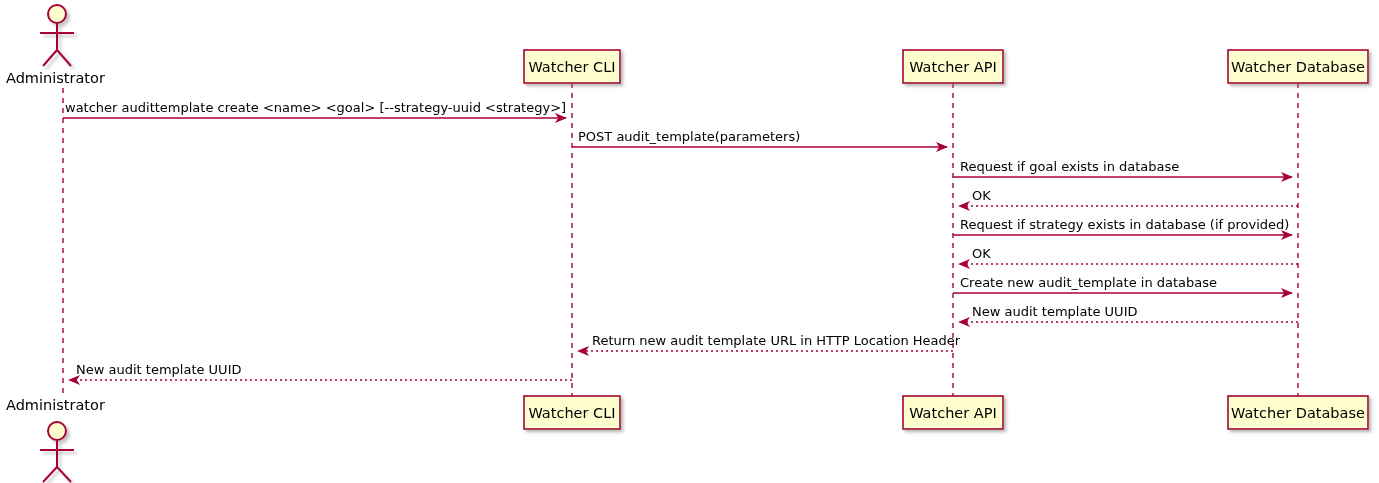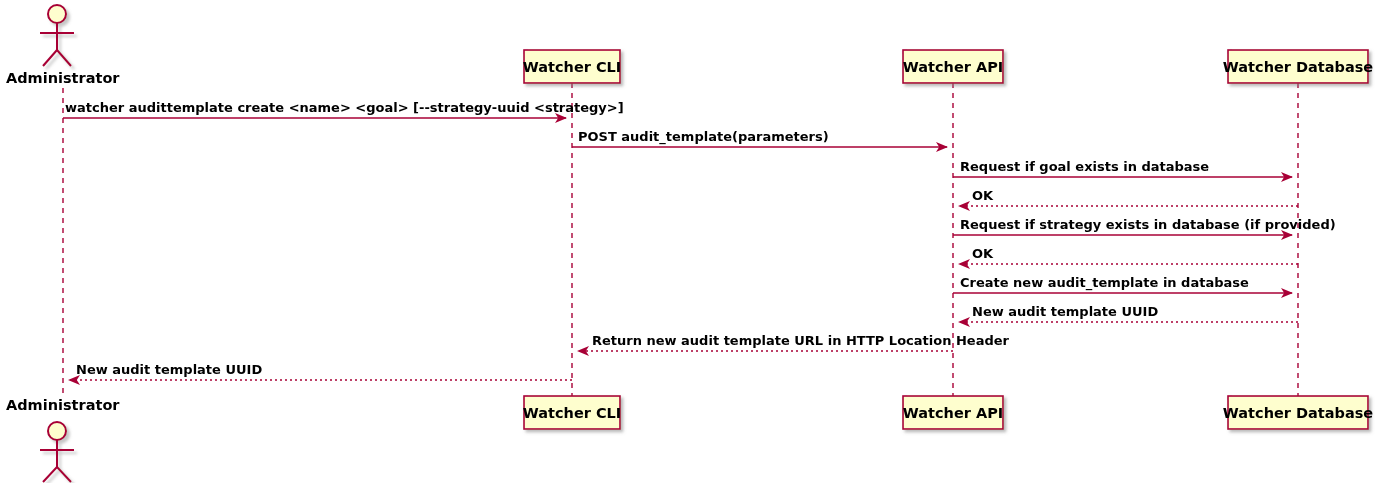--- a/index.html
+++ b/index.html
@@ -9,21 +9,20 @@
   }
   body {
     font-family: "DejaVu Sans", sans-serif;
   }
   #diagram-root {
     position: relative;
     width: 1379px;
     height: 483px;
     background: #ffffff;
     overflow: hidden;
-    font-weight: bold;
   }
   svg.diagram-canvas {
     position: absolute;
     top: 0;
     left: 0;
     width: 1379px;
     height: 483px;
   }
   .participant-label,
   .actor-label,

